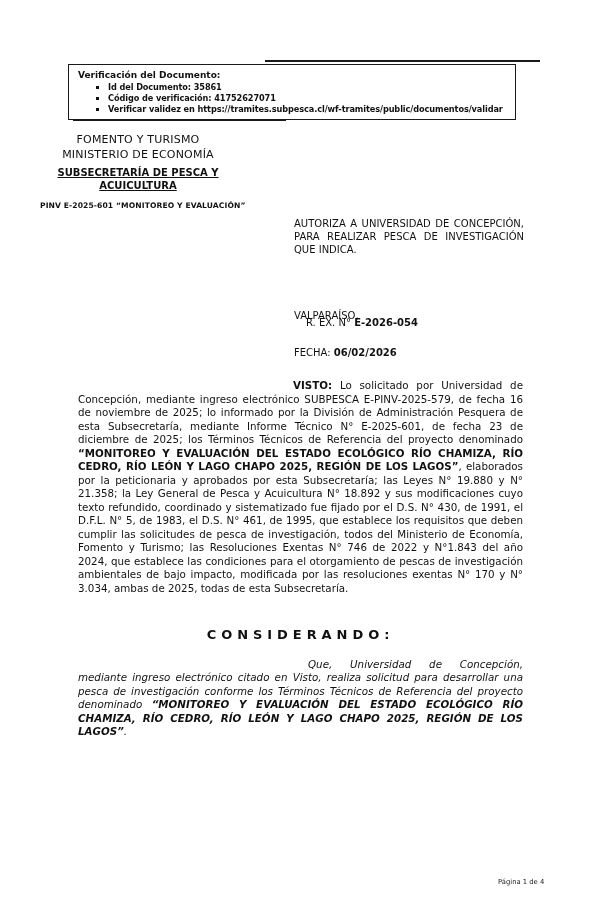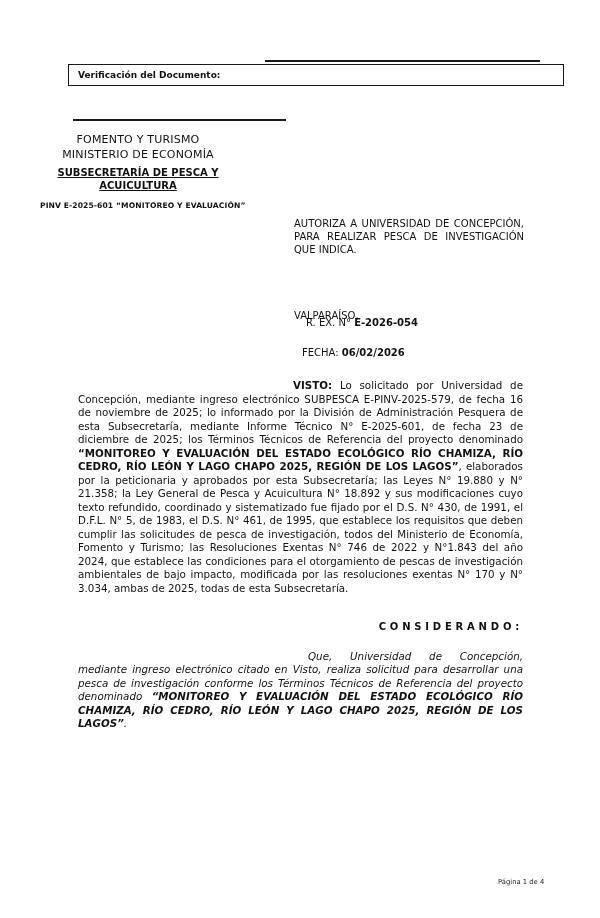--- a/index.html
+++ b/index.html
@@ -11,21 +11,21 @@
     position: relative;
     overflow: hidden;
   }
   .page {
     position: absolute; inset: 0;
     background: #ffffff;
   }
 
   
   .vbox {
-    position: absolute; top: 64px; left: 68px; width: 496px;
+    position: absolute; top: 64px; left: 68px; width: 448px;
     border: 1.5px solid #1a1a1a;
     padding: 4px 4px 4px 9px;
     background: #ffffff;
     z-index: 2;
   }
   .vbox-title { font-size: 9px; font-weight: bold; line-height: 12px; }
   .vbox ul { list-style: square; padding-left: 30px; margin-top: 1px; }
   .vbox li {
     font-size: 8.2px; font-weight: bold; line-height: 11px;
     white-space: nowrap; letter-spacing: -0.1px;
@@ -50,54 +50,59 @@
     font-size: 7.6px; font-weight: bold; letter-spacing: 0.1px; text-align: center;
   }
 
   
   .subject {
     position: absolute; top: 212px; left: 294px; width: 230px;
     font-size: 10px; line-height: 12.8px; text-align: justify; margin-top: 6px;
   }
   .city { position: absolute; top: 281px; left: 294px; font-size: 10px; margin-top: 29px; }
   .rex  { position: absolute; top: 317px; left: 294px; font-size: 10px; margin-left: 12px; }
-  .fecha{ position: absolute; top: 347px; left: 302px; font-size: 10px; }
+  .fecha{ position: absolute; top: 347px; left: 294px; font-size: 10px; }
   .b { font-weight: bold; }
 
   
   .body-col {
     position: absolute; top: 379px; left: 78px; width: 445px;
     font-size: 10.3px; line-height: 13.5px; text-align: justify;
   }
   .p-visto { text-indent: 215px; }
   .considerando-heading {
-    margin-top: 25px;
-    text-align: right;
+    margin-top: 33px;
+    text-align: center;
     font-weight: bold;
-    font-size: 10px;
+    font-size: 13px;
     letter-spacing: 0.38em;
   }
   .p-que { margin-top: 16px; text-indent: 230px; font-style: italic; }
 
   
   .footer {
     position: absolute; top: 878px; left: 474px;
     font-size: 6.8px; color: #222; padding-left: 24px;
   }
 </style>
 </head>
 <body>
 
 <div class="page">
 
   <div class="artifact-line artifact-top"></div>
   <div class="artifact-line artifact-bottom"></div>
 
   <div class="vbox">
     <div class="vbox-title">Verificación del Documento:</div>
+    <ul>
+      <li>Id del Documento: 35861</li>
+      <li>Código de verificación: 41752627071</li>
+      <li>Verificar validez en https://tramites.subpesca.cl/wf-tramites/public/documentos/validar</li>
+    </ul>
   </div>
 
   <div class="org">
     <div class="org-line">FOMENTO Y TURISMO</div>
     <div class="org-line">MINISTERIO DE ECONOMÍA</div>
     <div class="org-sub">SUBSECRETARÍA DE PESCA Y ACUICULTURA</div>
   </div>
   <div class="pinv">PINV E-2025-601 “MONITOREO Y EVALUACIÓN”</div>
 
   <div class="subject">AUTORIZA A UNIVERSIDAD DE CONCEPCIÓN, PARA REALIZAR PESCA DE INVESTIGACIÓN QUE INDICA.</div>

